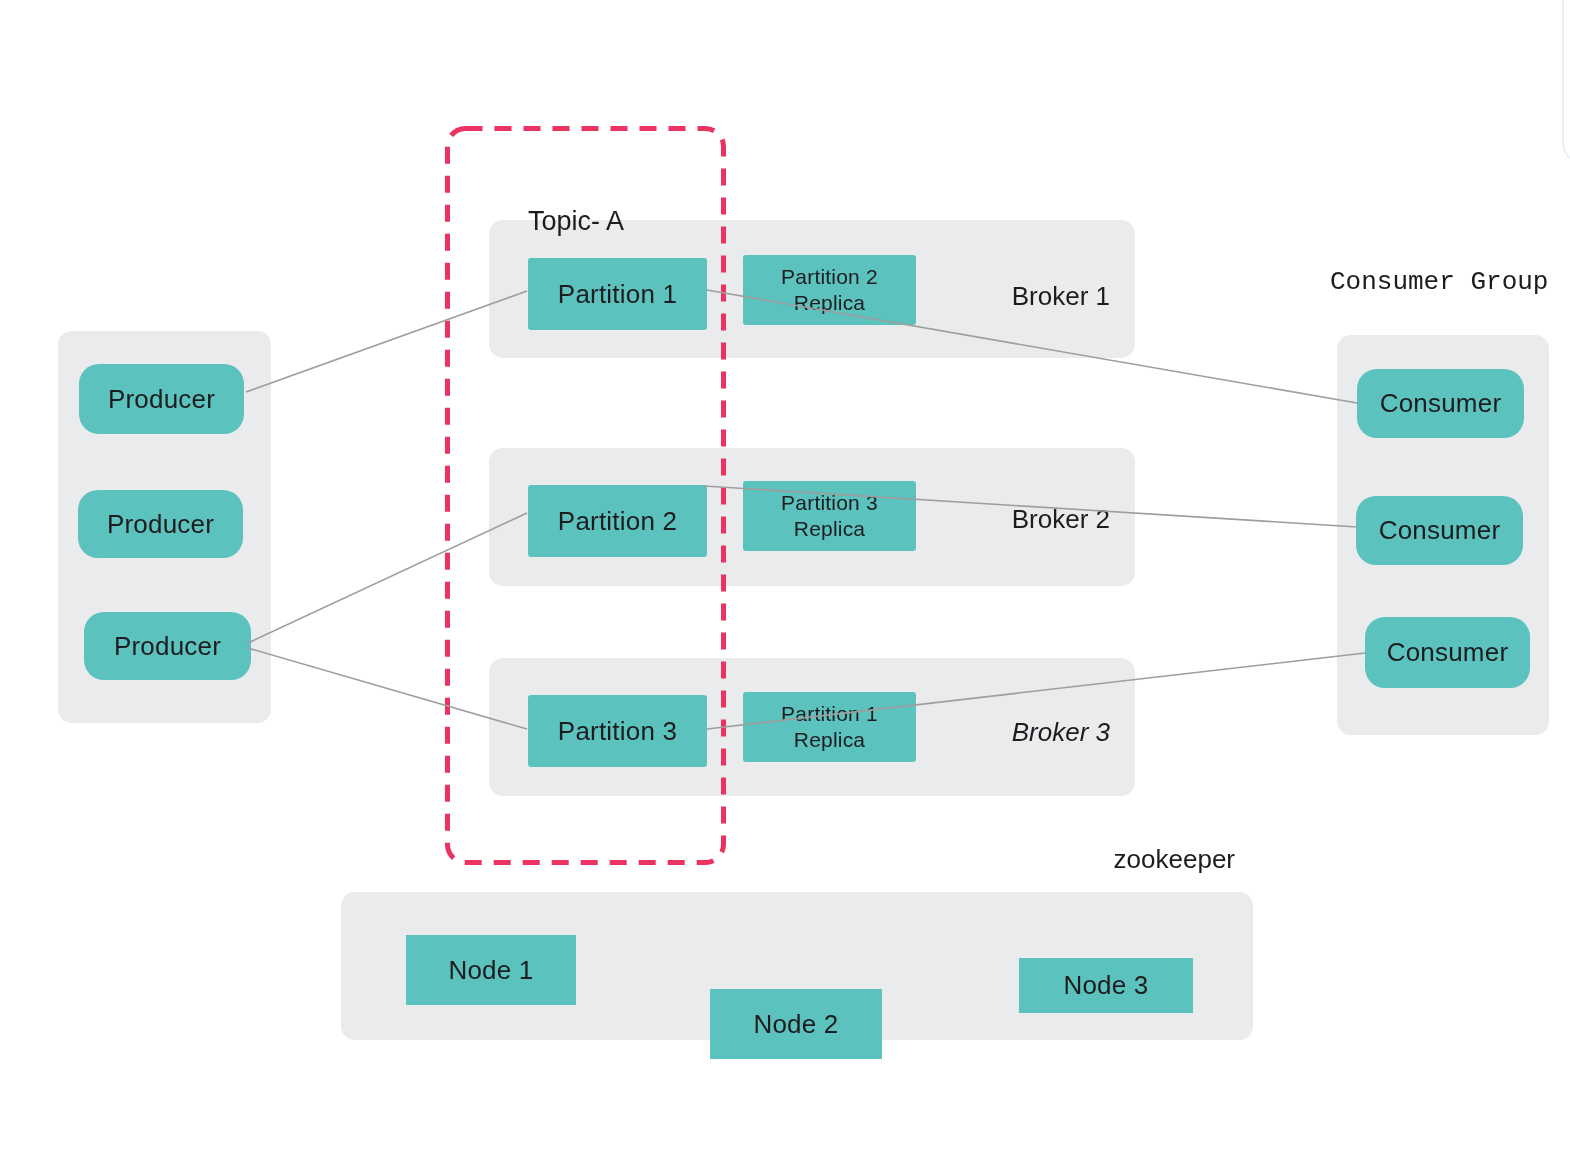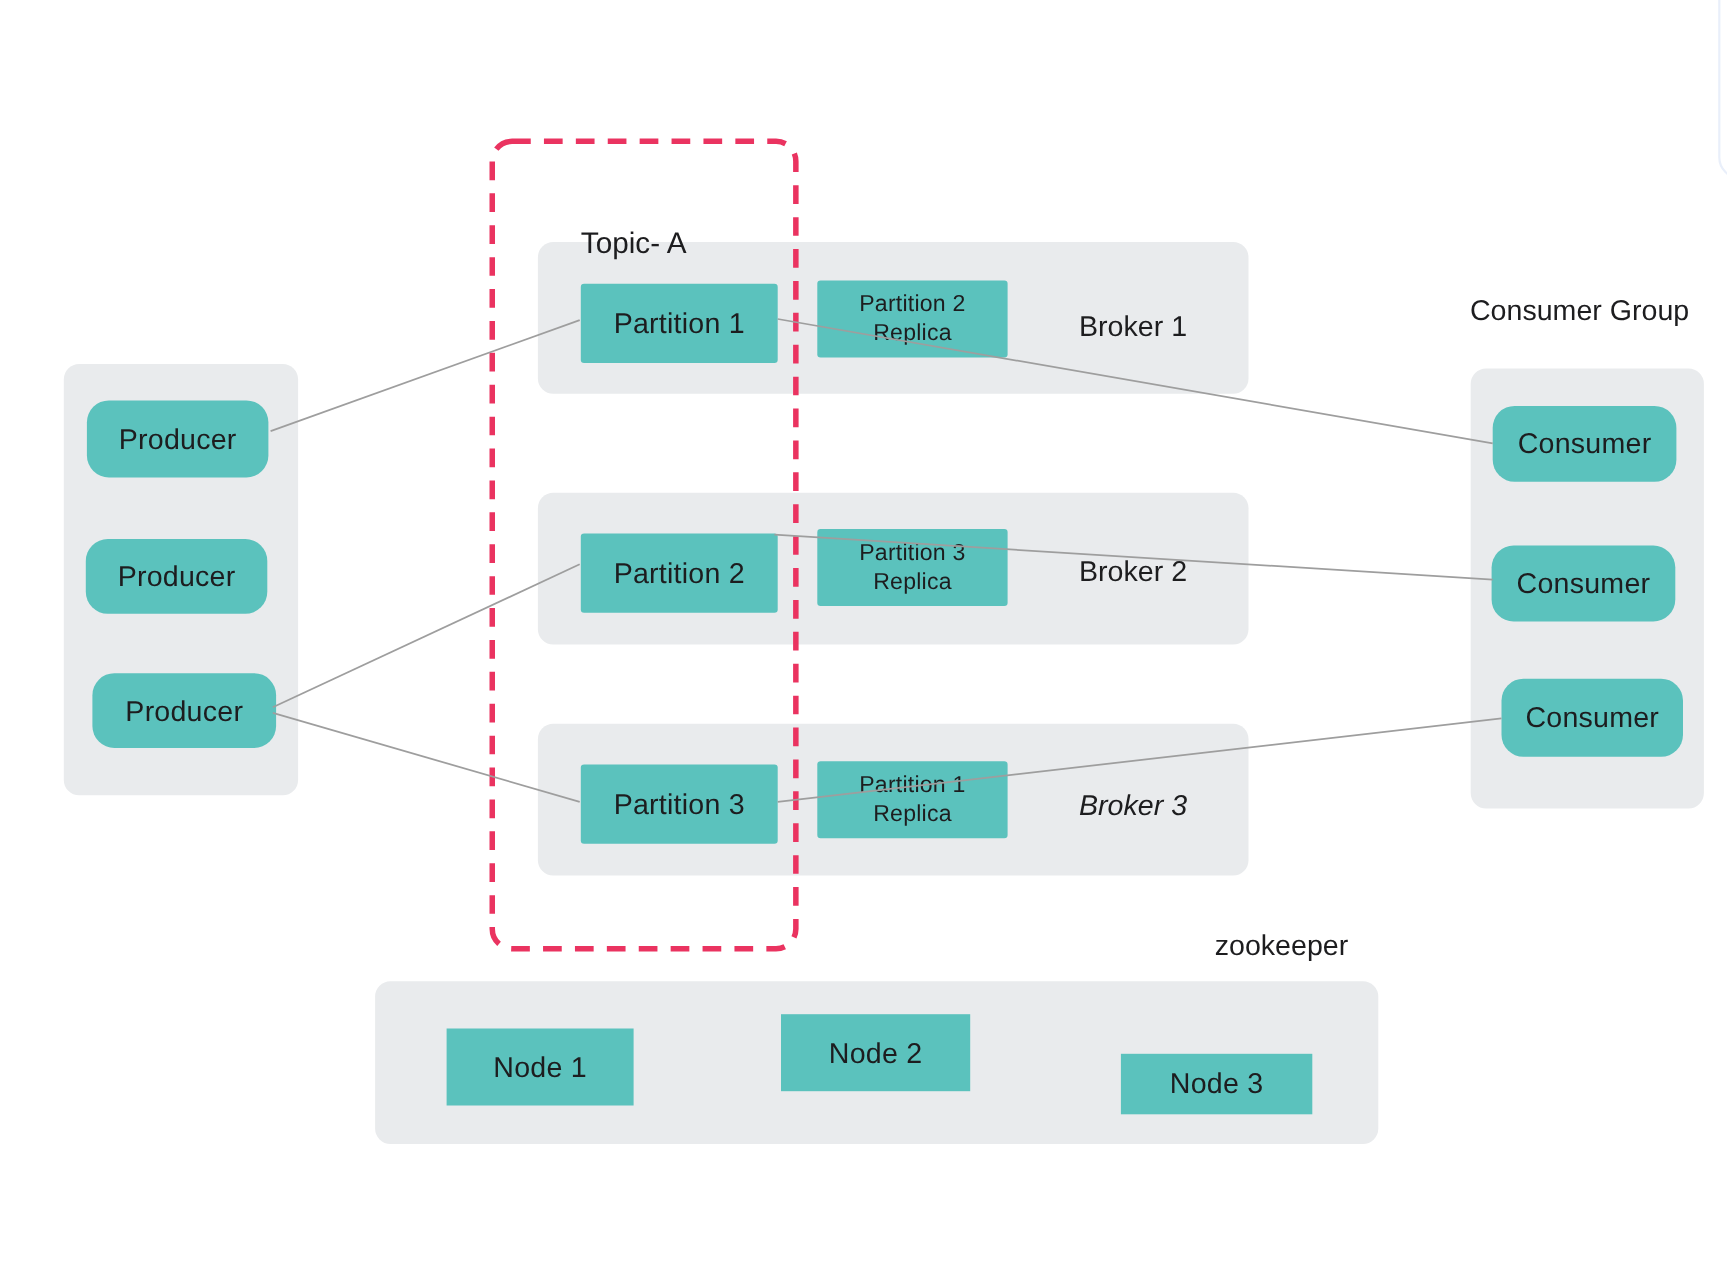--- a/index.html
+++ b/index.html
@@ -43,21 +43,21 @@
     font-size:21px;
     line-height:26px;
     flex-direction:column;
   }
   .lbl{
     position:absolute;
     font-size:26px;
     white-space:nowrap;
     color:var(--ink);
   }
-  .lbl.centered{text-align:center;}
+  .lbl.centered{text-align:right;}
   #wires{
     position:absolute;
     left:0;top:0;width:1570px;height:1168px;
     pointer-events:none;
   }
   #wires line{stroke:var(--connector);stroke-width:1.6;}
   #topic-rect{
     fill:none;
     stroke:var(--topic);
     stroke-width:5;
@@ -122,32 +122,32 @@
 <div class="tbox rounded" style="left:1356px;top:496px;width:167px;height:69px;">
     <span>Consumer</span>
   </div>
 <div class="tbox rounded" style="left:1365px;top:617px;width:165px;height:71px;">
     <span>Consumer</span>
   </div>
 
 <div class="tbox sharp" style="left:396px;top:935px;width:170px;height:70px;margin-left:10px;">
     <span>Node 1</span>
   </div>
-<div class="tbox sharp" style="left:710px;top:922px;width:172px;height:70px;">
+<div class="tbox sharp" style="left:710px;top:989px;width:172px;height:70px;">
     <span>Node 2</span>
   </div>
 <div class="tbox sharp" style="left:1019px;top:958px;width:174px;height:55px;">
     <span>Node 3</span>
   </div>
 
 <div class="lbl" style="left:528px;top:163px;font-size:27px;margin-top:43px;">Topic- A</div>
 <div class="lbl centered" style="left:950px;top:281px;width:160px;">Broker 1</div>
 <div class="lbl centered" style="left:950px;top:504px;width:160px;">Broker 2</div>
 <div class="lbl centered" style="left:950px;top:717px;width:160px;font-style:italic;">Broker 3</div>
-<div class="lbl centered" style="left:1330px;top:267px;width:212px;">Consumer Group</div>
+<div class="lbl centered" style="left:1330px;top:267px;width:212px;font-family:Liberation Mono, monospace;">Consumer Group</div>
 <div class="lbl centered" style="left:1095px;top:844px;width:140px;">zookeeper</div>
 
 <svg id="wires" viewBox="0 0 1570 1168">
   <rect id="topic-rect" x="447.5" y="128.5" width="276" height="734" rx="18"></rect>
   <line x1="246" y1="392" x2="527" y2="291"></line>
   <line x1="707" y1="290" x2="1357" y2="403"></line>
   <line x1="248" y1="643" x2="527" y2="513"></line>
   <line x1="704" y1="486" x2="1357" y2="527"></line>
   <line x1="248" y1="648" x2="527" y2="729"></line>
   <line x1="707" y1="729" x2="1365" y2="653"></line>

